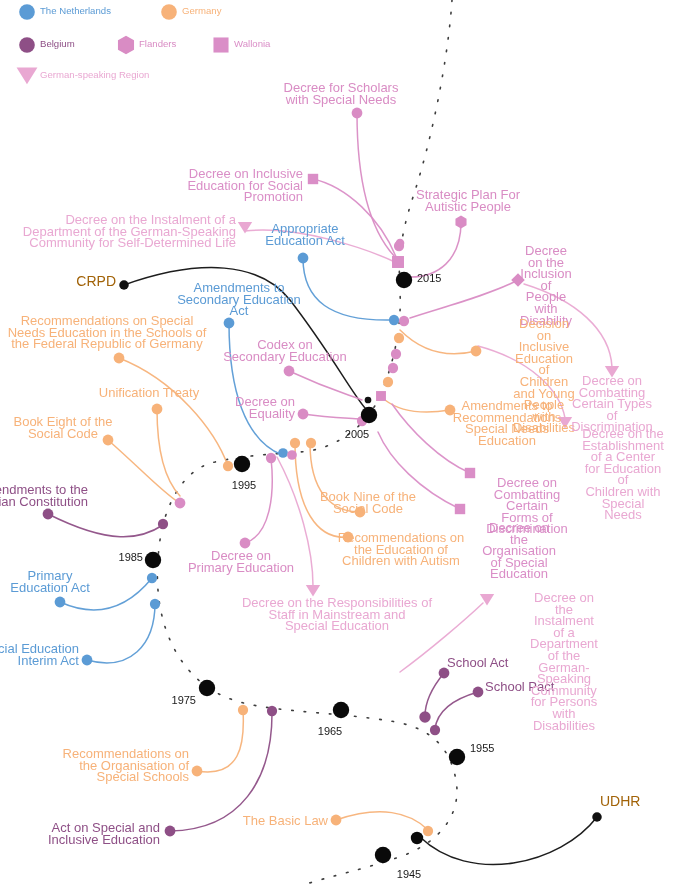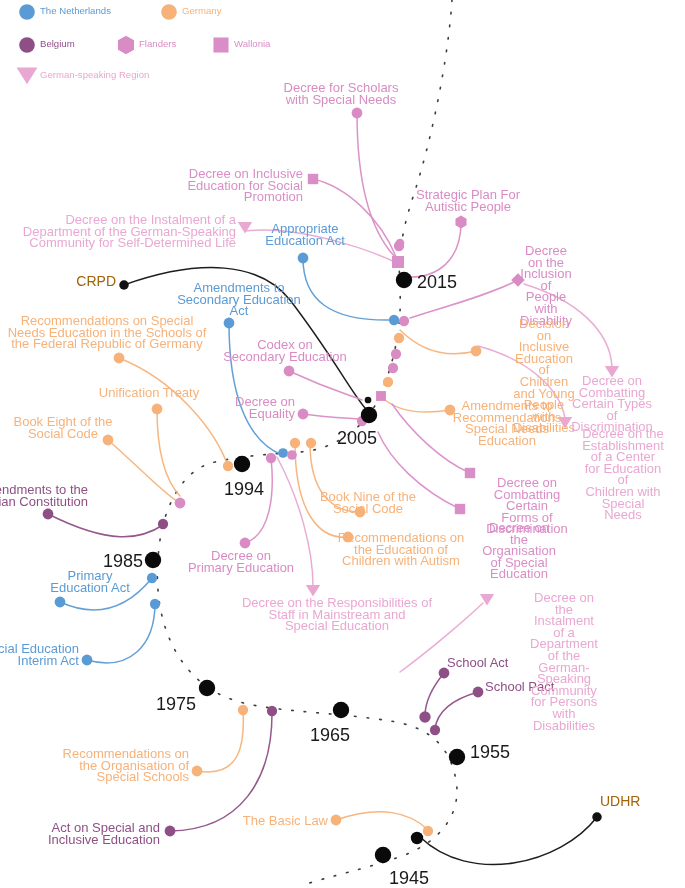--- a/index.html
+++ b/index.html
@@ -13,21 +13,21 @@
   .lbl{
     position:absolute;font-size:13px;line-height:11.6px;
     font-family:"Liberation Sans", sans-serif;
     white-space:pre-line;
   }
   .lbl.c{text-align:center;transform:translateX(-50%);}
   .lbl.r{text-align:right;transform:translateX(-100%);}
   .lbl.l{text-align:left;}
   .legend-label{position:absolute;font-size:9.6px;font-family:"Liberation Sans", sans-serif;}
   .yearlbl{
-    position:absolute;color:#1a1a1a;font-size:18px;
+    position:absolute;color:#1a1a1a;font-size:11px;
     font-family:"Liberation Sans", sans-serif;white-space:nowrap;
   }
   .yearlbl.c{transform:translateX(-50%);}
   .yearlbl.r{transform:translateX(-100%);}
   .eventlbl{
     position:absolute;color:#a16207;font-size:14px;
     font-family:"Liberation Sans", sans-serif;white-space:nowrap;
   }
   .eventlbl.r{transform:translateX(-100%);}
 </style>
@@ -350,42 +350,42 @@
       <div class="lbl c" style="left: 241px; top: 550px; color: rgb(217, 140, 196);">Decree on
 Primary Education</div>
       <div class="lbl c" style="left: 107px; top: 315px; color: rgb(247, 178, 121);">Recommendations on Special
 Needs Education in the Schools of
 the Federal Republic of Germany</div>
       <div class="lbl c" style="left: 149px; top: 387px; color: rgb(247, 178, 121);">Unification Treaty</div>
       <div class="lbl c" style="left: 63px; top: 416px; color: rgb(247, 178, 121);">Book Eight of the
 Social Code</div>
       <div class="lbl r" style="left: 88px; top: 484px; color: rgb(142, 79, 134);">Amendments to the
 Belgian Constitution</div>
-      <div class="lbl c" style="left: 50px; top: 570px; color: rgb(91, 155, 213); margin-left: 40px;">Primary
+      <div class="lbl c" style="left: 50px; top: 570px; color: rgb(91, 155, 213);">Primary
 Education Act</div>
       <div class="lbl r" style="left: 79px; top: 643px; color: rgb(91, 155, 213);">Special Education
 Interim Act</div>
       <div class="lbl r" style="left: 189px; top: 748px; color: rgb(247, 178, 121);">Recommendations on
 the Organisation of
 Special Schools</div>
       <div class="lbl r" style="left: 160px; top: 822px; color: rgb(142, 79, 134);">Act on Special and
 Inclusive Education</div>
       <div class="lbl r" style="left: 328px; top: 815px; color: rgb(247, 178, 121);">The Basic Law</div>
       <div class="lbl l" style="left: 447px; top: 657px; color: rgb(142, 79, 134);">School Act</div>
       <div class="lbl l" style="left: 485px; top: 681px; color: rgb(142, 79, 134);">School Pact</div>
       <div class="eventlbl l" style="left: 600px; top: 793px;">UDHR</div>
       <div class="lbl c" style="left: 564px; top: 592px; color: rgb(233, 168, 210);">Decree on the Instalment of a
 Department of the German-Speaking
 Community for Persons with
 Disabilities</div>
     </div>
   <div id="years">
       <div class="yearlbl l" style="left: 417px; top: 272px;">2015</div>
       <div class="yearlbl c" style="left: 357px; top: 428px;">2005</div>
-      <div class="yearlbl c" style="left: 244px; top: 479px;">1994</div>
+      <div class="yearlbl c" style="left: 244px; top: 479px;">1995</div>
       <div class="yearlbl r" style="left: 143px; top: 551px;">1985</div>
       <div class="yearlbl r" style="left: 196px; top: 694px;">1975</div>
       <div class="yearlbl c" style="left: 330px; top: 725px;">1965</div>
       <div class="yearlbl l" style="left: 470px; top: 742px;">1955</div>
       <div class="yearlbl c" style="left: 409px; top: 868px;">1945</div>
     </div>
 
 </div>
 
 </body></html>

